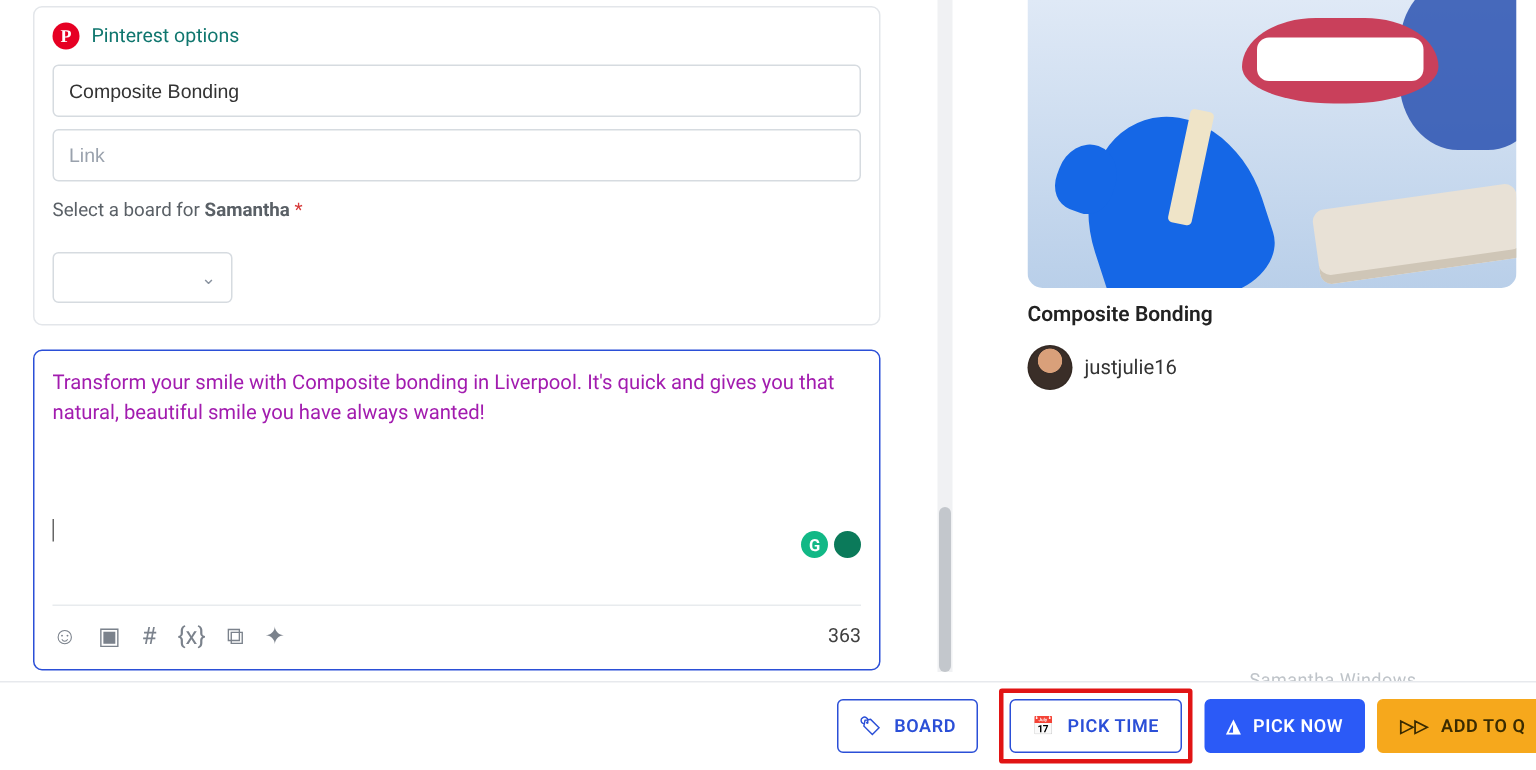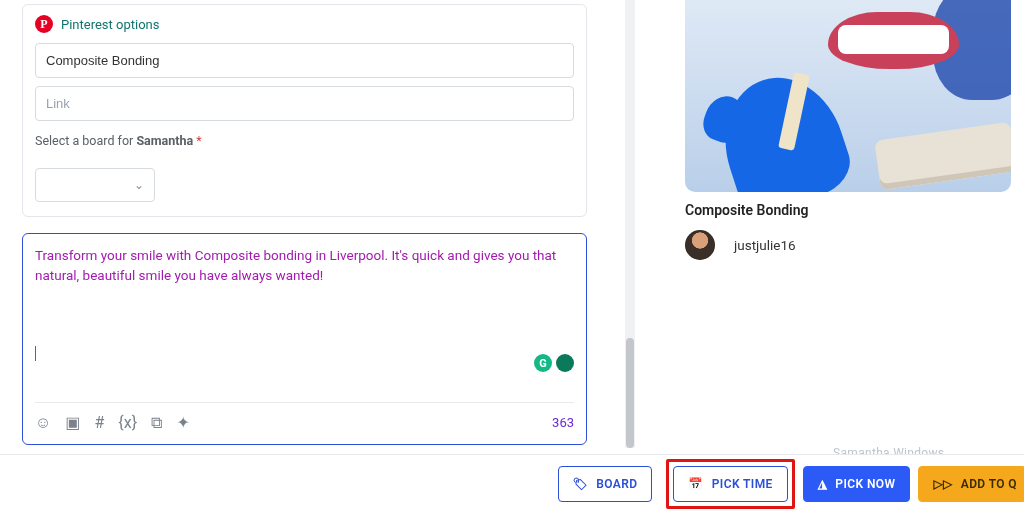--- a/index.html
+++ b/index.html
@@ -116,21 +116,21 @@
   }
   .gbadge.g1 { background: #12b886; color:#fff; font-size:11px; font-weight:700;}
   .gbadge.g2 { background: #0b7a5a; }
   .caption-toolbar {
     display: flex; align-items: center; justify-content: space-between;
     border-top: 1px solid #e8ebee;
     margin-top: 38px; padding-top: 10px;
   }
   .tool-icons { display: flex; gap: 14px; color: #7b828c; font-size: 16px; }
   .tool-icons span { cursor: pointer; }
-  .charcount { color: #6d28d9; font-size: 13px; }
+  .charcount { color: #404040; font-size: 13px; }
 
   .thumb {
     margin-top: 18px;
     width: 104px; height: 60px;
     border-radius: 4px;
     overflow: hidden;
   }
 
   
   .right {
@@ -151,21 +151,21 @@
     top: 338px; height: 110px;
     background: #c3c7cc; border-radius: 4px;
   }
   .preview-card { width: 326px; }
   .preview-image {
     width: 326px; height: 192px;
     border-radius: 0 0 10px 10px;
     overflow: hidden;
   }
   .preview-title { margin-top: 10px; font-size: 14px; font-weight: 600; color: #222; }
-  .user-row { display: flex; align-items: center; gap: 19px; margin-top: 12px; }
+  .user-row { display: flex; align-items: center; gap: 8px; margin-top: 12px; }
   .avatar {
     width: 30px; height: 30px; border-radius: 50%;
     background: radial-gradient(circle at 50% 35%, #d9a07a 0 32%, #3a2e28 34% 100%);
     box-shadow: inset 0 0 0 1px rgba(0,0,0,.1);
   }
   .username { font-size: 13.5px; color: #333; }
 
   
   .dental-illust {
     width: 100%; height: 100%;

